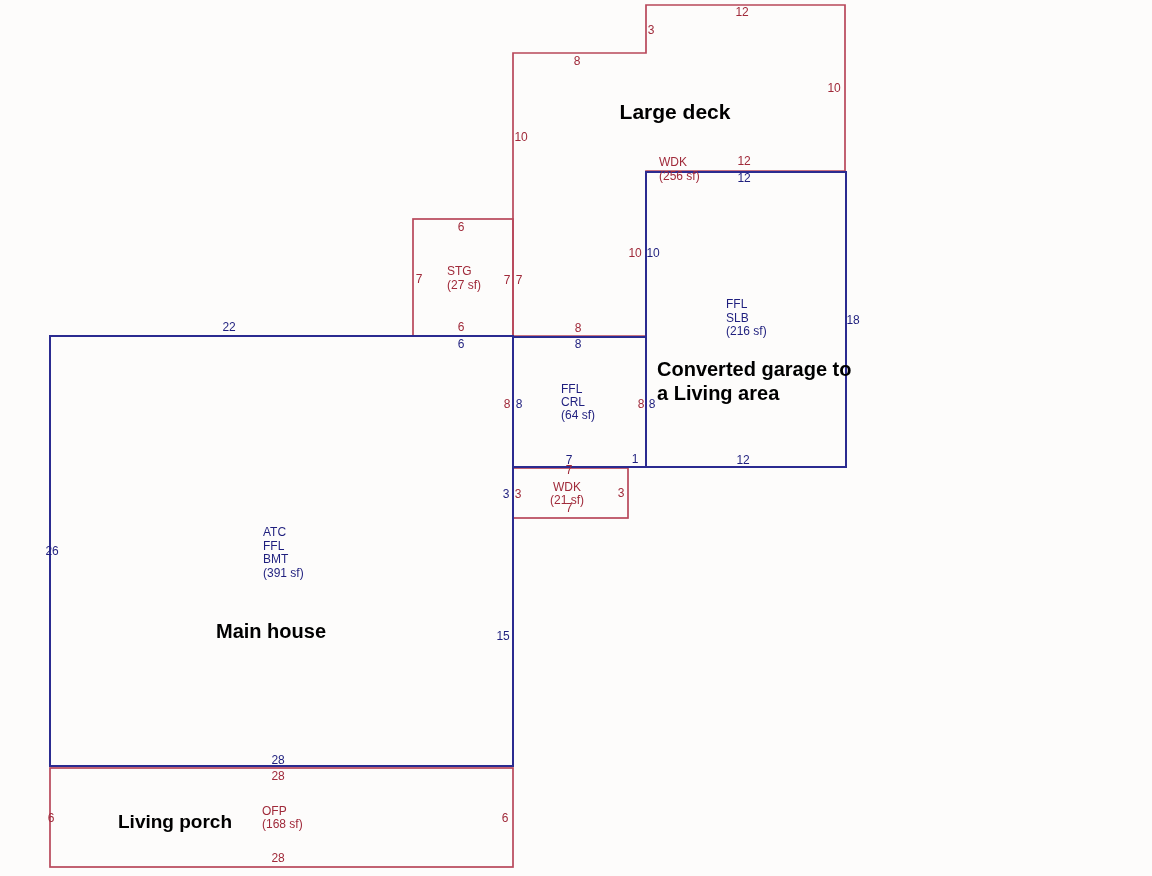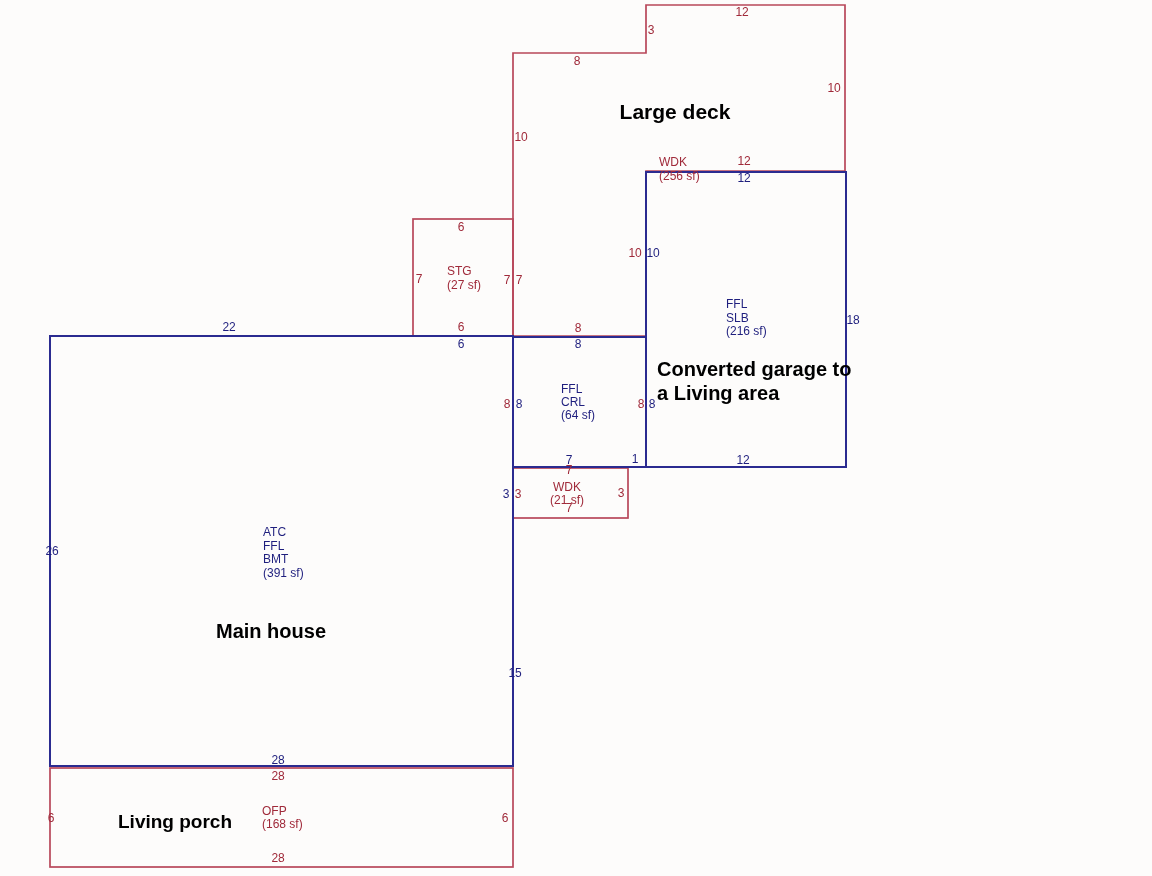--- a/index.html
+++ b/index.html
@@ -132,20 +132,20 @@
       <span class="dim blue" style="left: 652px; top: 404px;">8</span>
       <span class="dim blue" style="left: 569px; top: 460px;">7</span>
       <span class="dim blue" style="left: 635px; top: 459px;">1</span>
       <span class="dim red" style="left: 569px; top: 470px;">7</span>
       <span class="dim red" style="left: 569px; top: 508px;">7</span>
       <span class="dim blue" style="left: 506px; top: 494px;">3</span>
       <span class="dim red" style="left: 518px; top: 494px;">3</span>
       <span class="dim red" style="left: 621px; top: 493px;">3</span>
       <span class="dim blue" style="left: 229px; top: 327px;">22</span>
       <span class="dim blue" style="left: 52px; top: 551px;">26</span>
-      <span class="dim blue" style="left: 503px; top: 673px; margin-left: 12px;">15</span>
+      <span class="dim blue" style="left: 503px; top: 636px;">15</span>
       <span class="dim blue" style="left: 278px; top: 760px;">28</span>
       <span class="dim red" style="left: 278px; top: 776px;">28</span>
       <span class="dim red" style="left: 51px; top: 818px;">6</span>
       <span class="dim red" style="left: 505px; top: 818px;">6</span>
       <span class="dim red" style="left: 278px; top: 858px;">28</span>
     </div>
 </div>
 
 </body></html>

